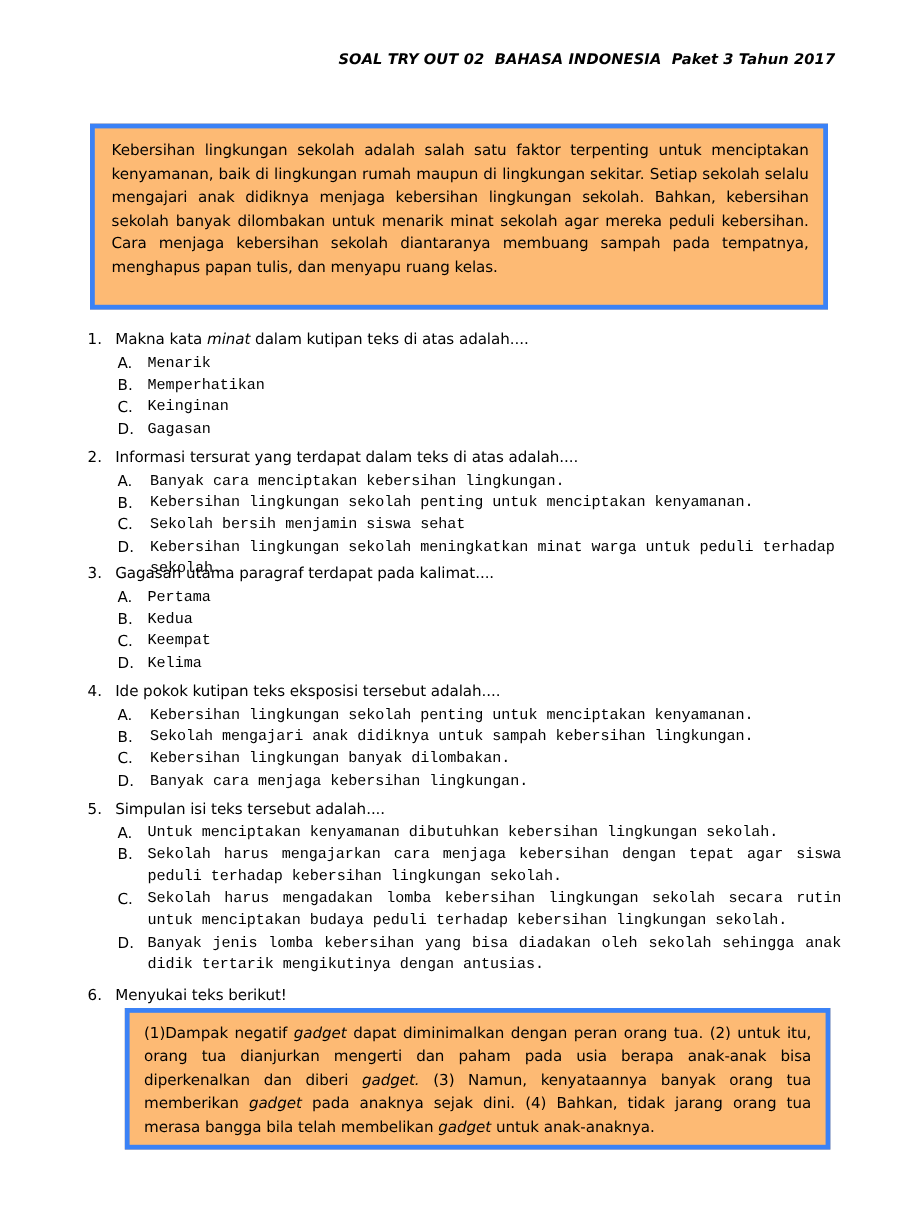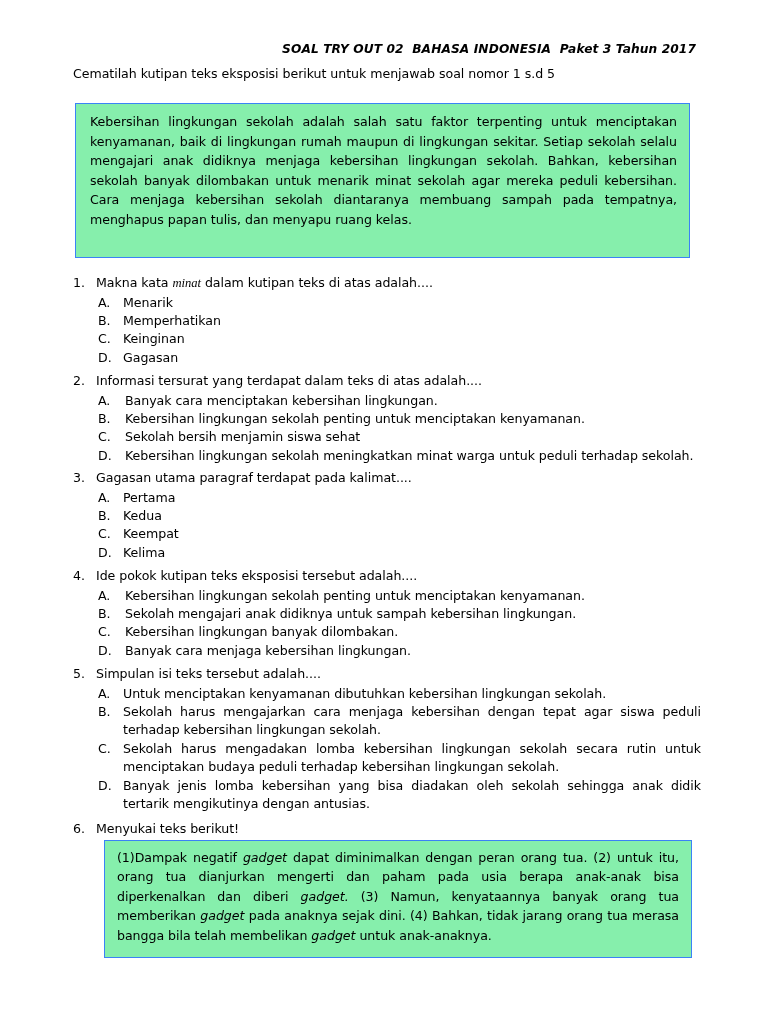--- a/index.html
+++ b/index.html
@@ -42,23 +42,23 @@
     position: absolute;
     top: 66px;
     left: 73px;
     font-size: 12.6px;
     letter-spacing: -0.05px;
   }
 
   
   .passage-box {
     position: absolute;
-    border: 1px solid #3b82f6;
+    border: 4px solid #3b82f6;
     box-sizing: border-box;
-    background: #86efac;
+    background: #fdba74;
   }
   #passage-box-1 {
     left: 75px;
     top: 103px;
     width: 615px;
     height: 155px;
     padding: 8px 12px 0 14px;
   }
   #passage-box-2 {
     left: 104px;
@@ -93,37 +93,38 @@
     line-height: 18.6px;
   }
   .q-num {
     width: 23px;
     flex: 0 0 23px;
     text-align: left;
   }
   .q-text {
     flex: 1 1 auto;
   }
-  .q-text i { font-style: italic; font-family: Liberation Serif, serif; }
+  .q-text i { font-style: italic; }
 
   .options {
     margin-top: 1px;
     padding-left: 25px;
   }
   .option {
     display: flex;
     align-items: flex-start;
     line-height: 18.4px;
   }
   .opt-letter {
     flex: 0 0 25px;
     width: 25px;
   }
   .opt-text {
     flex: 1 1 auto;
+    font-family: Liberation Mono, monospace;
   }
   .option.justify .opt-text {
     text-align: justify;
     text-justify: inter-word;
   }
 
   
   #question-1 { top: 274px; }
   #question-2 { top: 372px; }
   #question-3 { top: 469px; }
@@ -137,21 +138,20 @@
   #question-4 { width: 640px; }
   #question-5 { width: 628px; }
 </style>
 </head>
 <body>
 
 <div class="page">
 
   <div class="doc-header">SOAL TRY OUT 02  BAHASA INDONESIA  Paket 3 Tahun 2017</div>
 
-  <div class="instruction">Cematilah kutipan teks eksposisi berikut untuk menjawab soal nomor  1 s.d 5</div>
 
   <div class="passage-box" id="passage-box-1">
     <div class="passage-text">Kebersihan lingkungan sekolah adalah salah satu faktor terpenting untuk menciptakan kenyamanan, baik di lingkungan rumah maupun di lingkungan sekitar. Setiap sekolah selalu mengajari anak didiknya menjaga kebersihan lingkungan sekolah. Bahkan, kebersihan sekolah banyak dilombakan untuk menarik minat sekolah agar mereka peduli kebersihan. Cara menjaga kebersihan sekolah diantaranya membuang sampah pada tempatnya, menghapus papan tulis, dan menyapu ruang kelas.</div>
   </div>
 
   <div class="question" id="question-1">
     <div class="q-head">
       <span class="q-num">1.</span>
       <span class="q-text"><span>Makna kata </span><i>minat</i><span> dalam kutipan teks di atas adalah....</span></span>
     </div>

